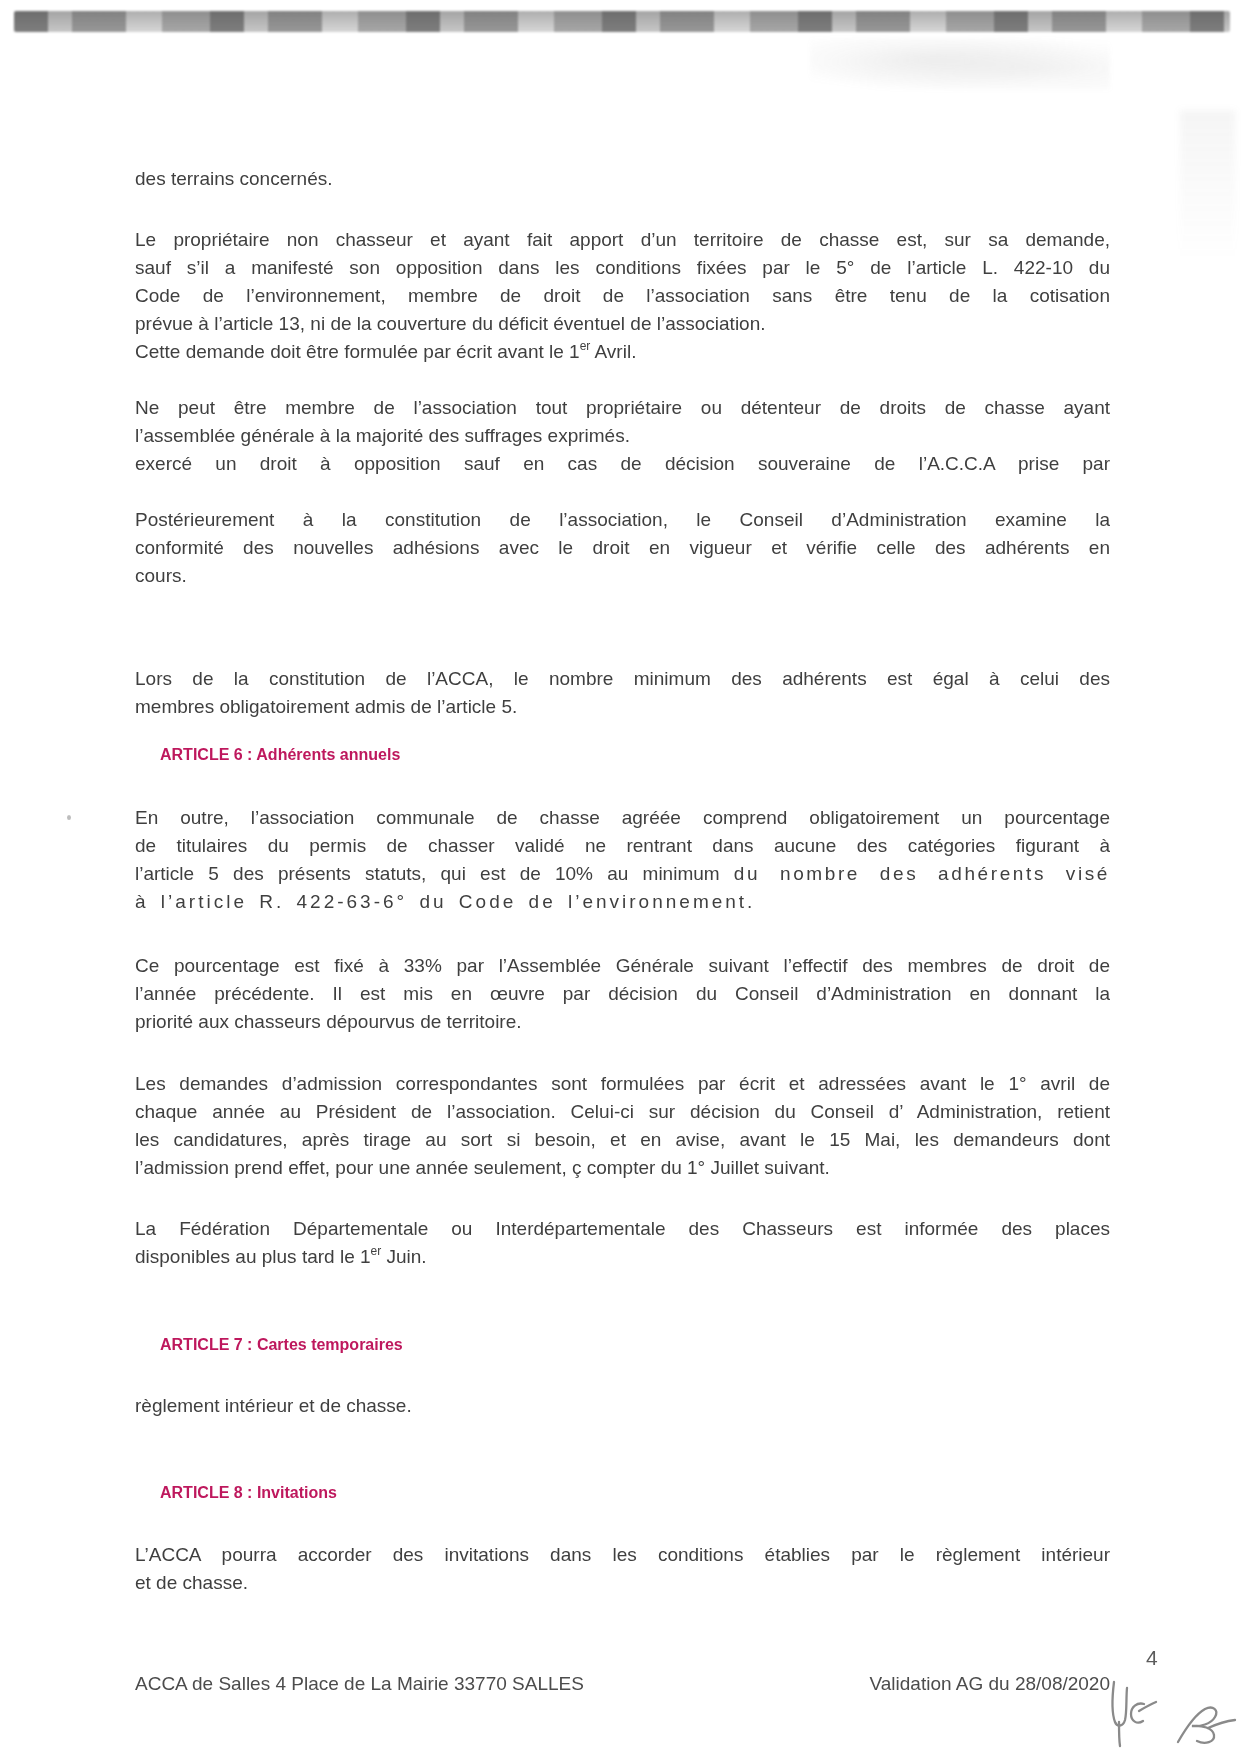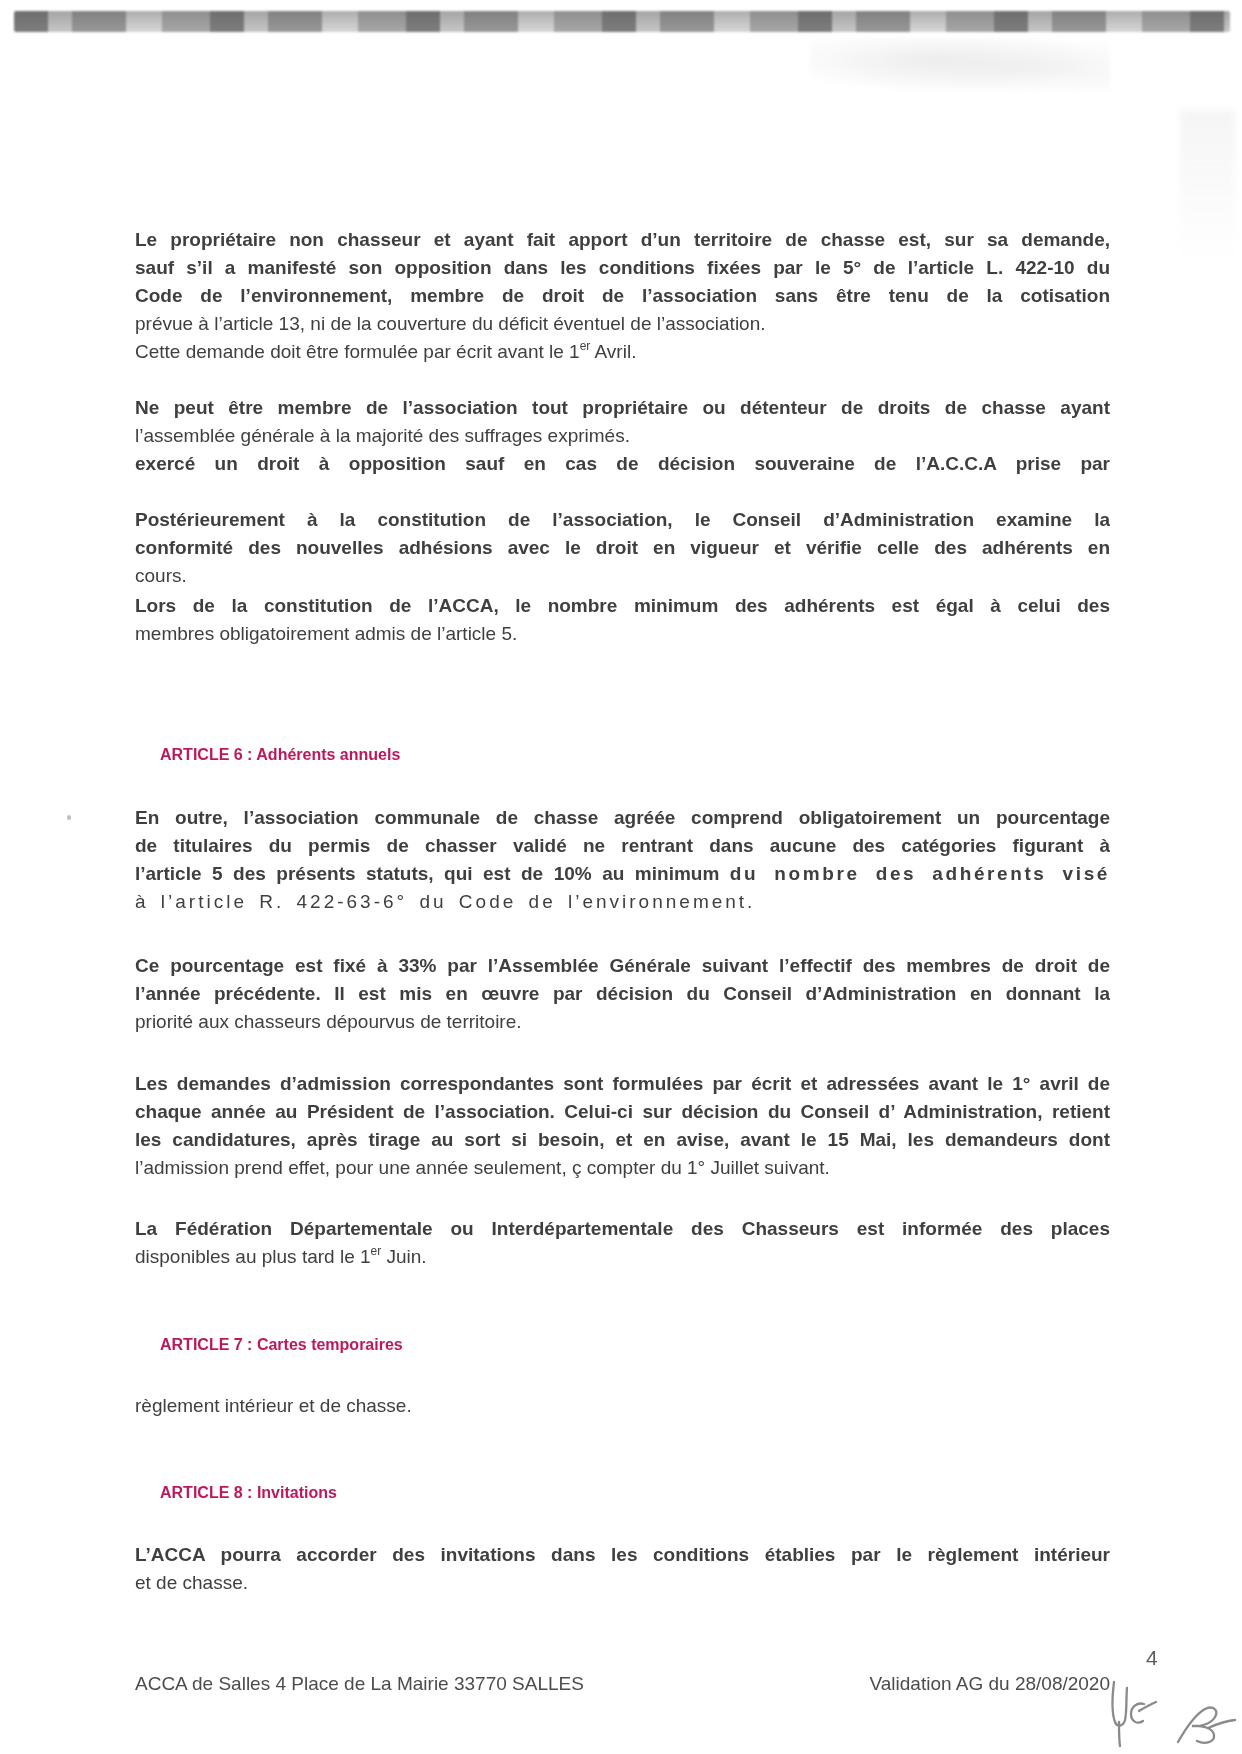--- a/index.html
+++ b/index.html
@@ -39,21 +39,21 @@
   .speck{
     position:absolute;left:67px;top:815px;width:4px;height:5px;
     background:#9a9a9a;border-radius:50%;opacity:.65;
   }
   
   .block{
     position:absolute;left:135px;width:975px;
     font-size:19px;line-height:28px;
   }
   .line{height:28px;overflow:hidden;}
-  .jl{text-align:justify;text-align-last:justify;font-weight:bold;}
+  .jl{text-align:justify;text-align-last:justify;}
   .ll{text-align:left;}
   .heading{
     font-weight:bold;color:#be185d;padding-left:25px;font-size:16px;
   }
   sup.sp{font-size:12px;position:relative;top:-1px;vertical-align:super;line-height:0;}
   .spaced{letter-spacing:2.6px;word-spacing:3px;}
   .spaced-line{letter-spacing:3px;word-spacing:4px;}
   
   .footer{
     position:absolute;left:135px;top:1673px;width:975px;
@@ -69,20 +69,23 @@
 </head>
 <body>
 
 <div class="page">
 
   <div class="scan-band"></div>
   <div class="smudge-a"></div>
   <div class="smudge-b"></div>
   <div class="speck"></div>
 
+  <div class="block" style="top:165px">
+    <div class="line ll">des terrains concernés.</div>
+  </div>
 
   <div class="block" style="top:226px">
     <div class="line jl">Le propriétaire non chasseur et ayant fait apport d’un territoire de chasse est, sur sa demande,</div>
     <div class="line jl">sauf s’il a manifesté son opposition dans les conditions fixées par le 5° de l’article L. 422-10 du</div>
     <div class="line jl">Code de l’environnement, membre de droit de l’association sans être tenu de la cotisation</div>
     <div class="line ll">prévue à l’article 13, ni de la couverture du déficit éventuel de l’association.</div>
     <div class="line ll"><span>Cette demande doit être formulée par écrit avant le 1</span><sup class="sp">er</sup><span> Avril.</span></div>
   </div>
 
   <div class="block" style="top:394px">
@@ -90,21 +93,21 @@
     <div class="line ll">l’assemblée générale à la majorité des suffrages exprimés.</div>
     <div class="line jl">exercé un droit à opposition sauf en cas de décision souveraine de l’A.C.C.A prise par</div>
   </div>
 
   <div class="block" style="top:506px">
     <div class="line jl">Postérieurement à la constitution de l’association, le Conseil d’Administration examine la</div>
     <div class="line jl">conformité des nouvelles adhésions avec le droit en vigueur et vérifie celle des adhérents en</div>
     <div class="line ll">cours.</div>
   </div>
 
-  <div class="block" style="top:592px">
+  <div class="block" style="top:665px">
     <div class="line jl">Lors de la constitution de l’ACCA, le nombre minimum des adhérents est égal à celui des</div>
     <div class="line ll">membres obligatoirement admis de l’article 5.</div>
   </div>
 
   <div class="block heading" style="top:741px">ARTICLE 6 : Adhérents annuels</div>
 
   <div class="block" style="top:804px">
     <div class="line jl">En outre, l’association communale de chasse agréée comprend obligatoirement un pourcentage</div>
     <div class="line jl">de titulaires du permis de chasser validé ne rentrant dans aucune des catégories figurant à</div>
     <div class="line jl"><span>l’article 5 des présents statuts, qui est de 10% au minimum </span><span class="spaced">du nombre des adhérents visé</span></div>

